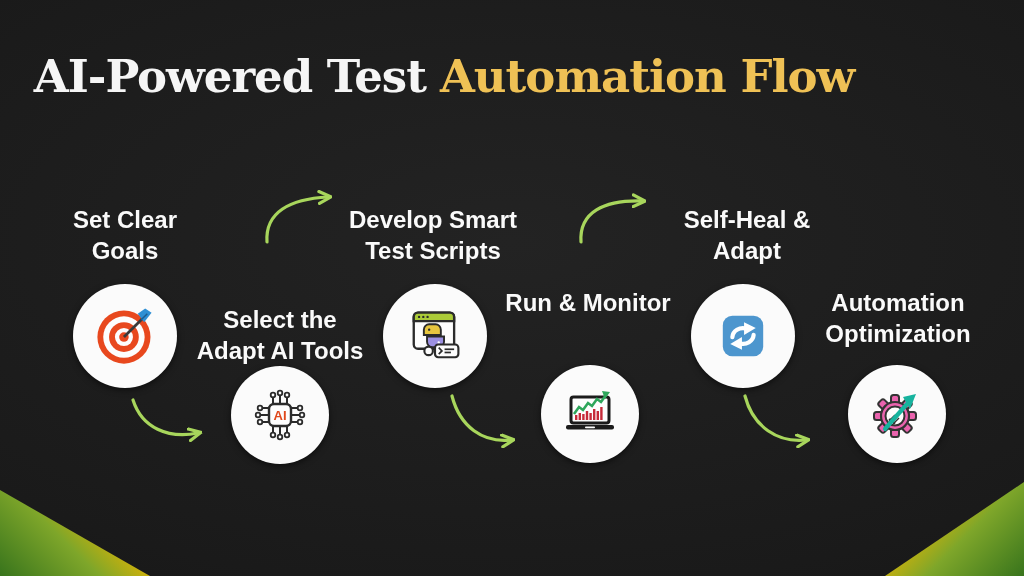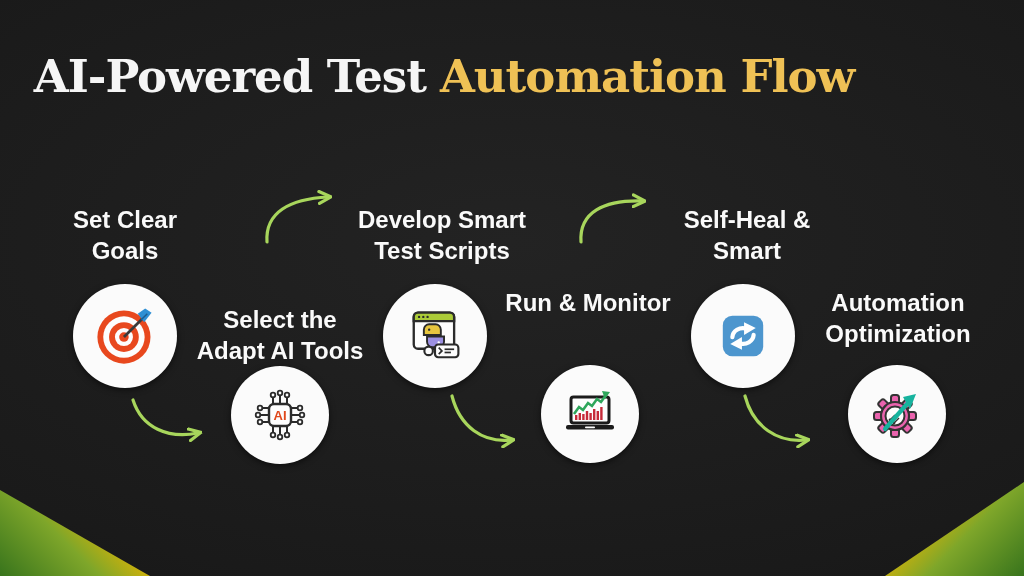--- a/index.html
+++ b/index.html
@@ -31,21 +31,21 @@
     box-shadow:0 2px 6px rgba(0,0,0,0.55);
     text-align:center;
   }
   .circle-lg{width:104px;height:104px;}
   .circle-sm{width:98px;height:98px;}
   
   .s1 .label{left:20px;  top:204px;}
   .s1 .circle{left:73px;  top:284px;}
   .s2 .label{left:175px; top:304px;}
   .s2 .circle{left:231px; top:366px;}
-  .s3 .label{left:337px; top:204px;}
+  .s3 .label{left:328px; top:204px;}
   .s3 .circle{left:383px; top:284px;}
   .s4 .label{left:483px; top:287px;}
   .s4 .circle{left:541px; top:365px;}
   .s5 .label{left:642px; top:204px;}
   .s5 .circle{left:691px; top:284px;}
   .s6 .label{left:793px; top:287px;}
   .s6 .circle{left:848px; top:365px;}
   .arrows{position:absolute;left:0;top:0;width:1024px;height:576px;pointer-events:none;}
   .corner{position:absolute;bottom:0;}
   .corner-left{
@@ -189,21 +189,21 @@
         <polygon points="44,9 52,10 47,17" fill="#2ea65b"></polygon>
         <rect x="8" y="43" width="48" height="4.5" rx="2" fill="#1b1b1b"></rect>
         <rect x="27" y="44.6" width="10" height="1.6" rx="0.8" fill="#fdfdfd"></rect>
       </svg>
     </div>
   </div>
 
   <div class="step s5">
     <div class="label">
       <span>Self-Heal &amp;</span>
-      <span>Smart</span>
+      <span>Adapt</span>
     </div>
     <div class="circle circle-lg">
       <svg width="68" height="68" viewBox="0 0 64 64">
         <rect x="13" y="13" width="38" height="38" rx="9" fill="#4d96ce"></rect>
         <path d="M22 33 a10 9 0 0 1 13 -8" fill="none" stroke="#ffffff" stroke-width="4" stroke-linecap="round"></path>
         <polygon points="33,19 44,24.5 33,31" fill="#ffffff"></polygon>
         <path d="M42 31 a10 9 0 0 1 -13 8" fill="none" stroke="#ffffff" stroke-width="4" stroke-linecap="round"></path>
         <polygon points="31,33 20,39.5 31,45" fill="#ffffff"></polygon>
       </svg>
     </div>

